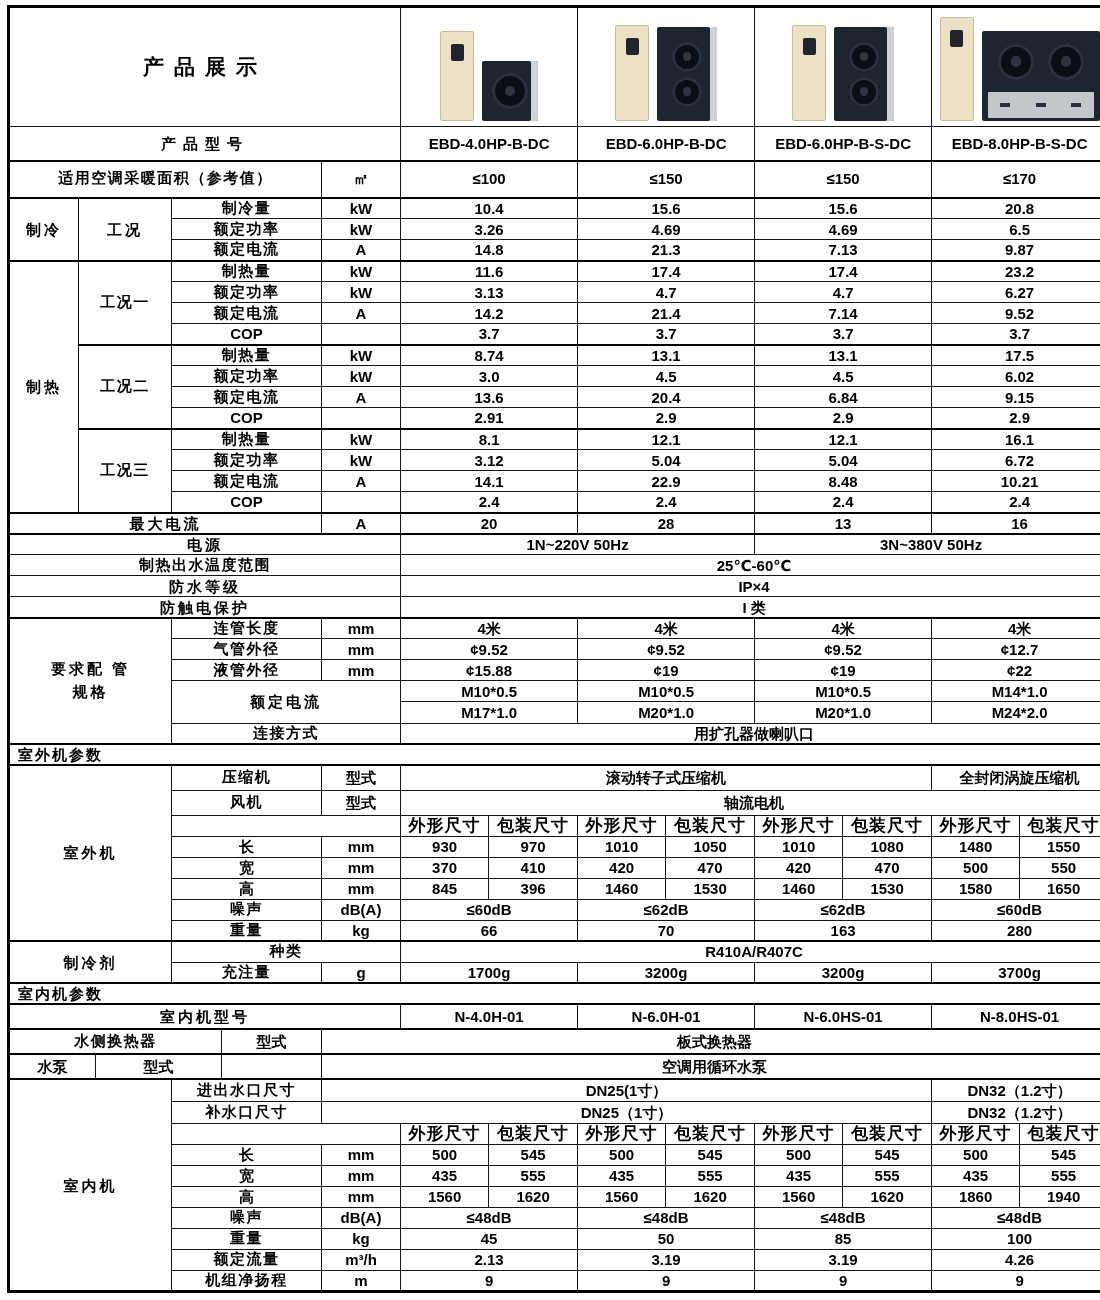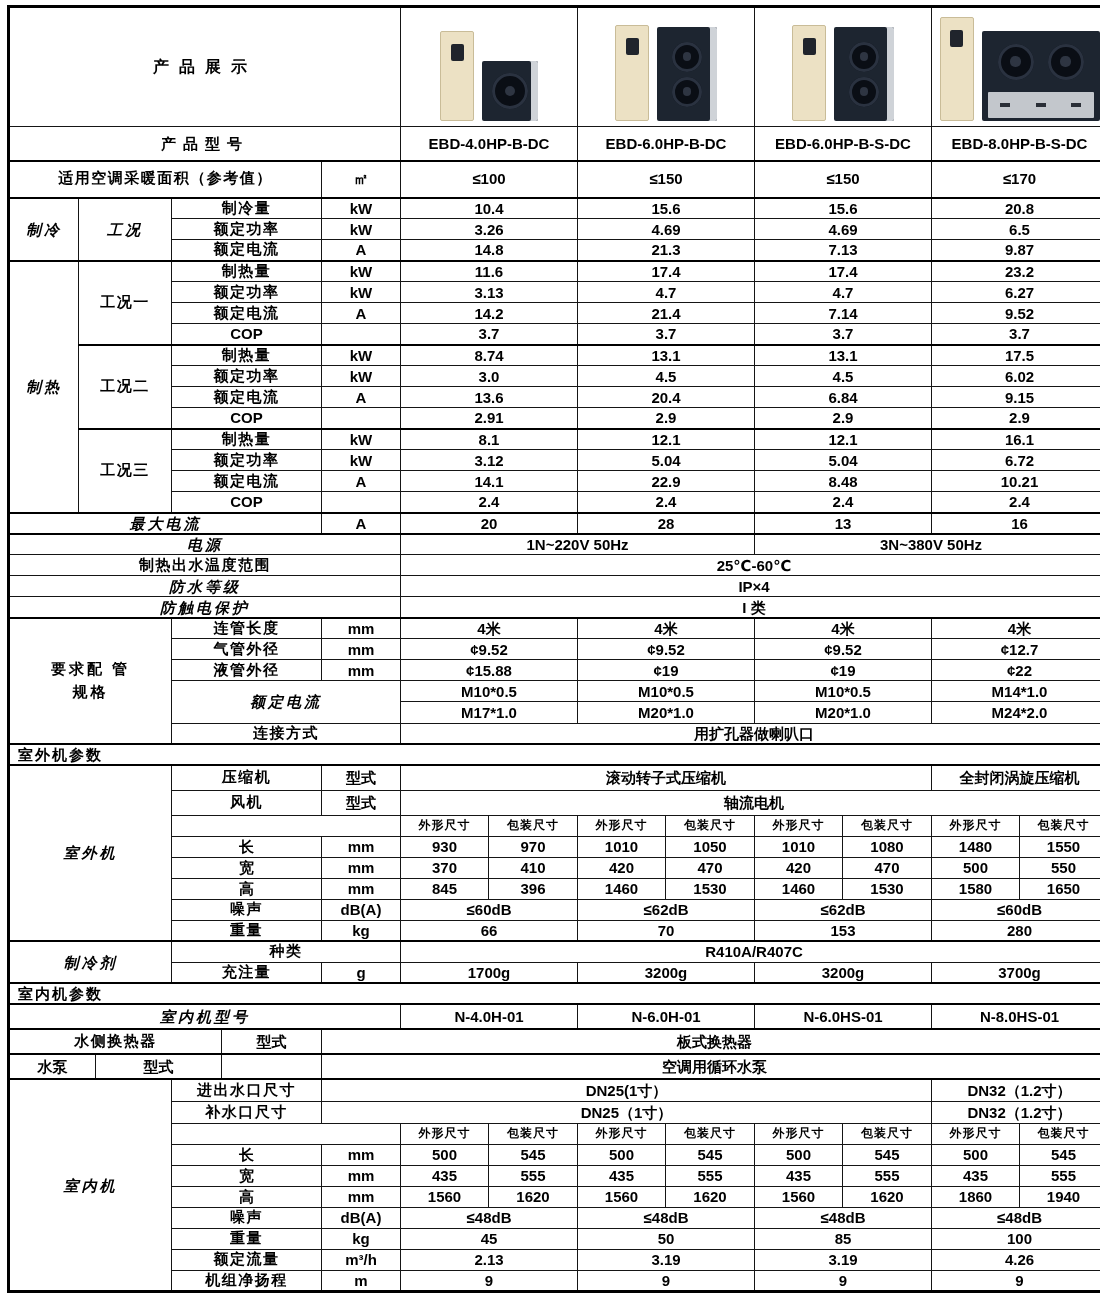--- a/index.html
+++ b/index.html
@@ -7,23 +7,23 @@
        font-family:"Liberation Sans","DejaVu Sans",sans-serif;color:#000;}
   table.spec{border-collapse:collapse;table-layout:fixed;width:1086px;height:1288px;
              border:3px solid #000;background:#fff;}
   td{border:1px solid #151515;text-align:center;vertical-align:middle;
      font-weight:700;font-size:15px;padding:0 2px;overflow:hidden;white-space:nowrap;line-height:1.15;}
   tr{height:21px;}
   tr.rimg{height:120px;} tr.r34{height:34px;} tr.r37{height:37px;}
   tr.r25{height:25px;} tr.r22{height:22px;}
   tr.bt2>td{border-top:2.5px solid #000;}
   td.sec{text-align:left;padding-left:8px;letter-spacing:2px;}
-  td.sub{font-size:12px;letter-spacing:1px;padding:0;}
-  .ls6{letter-spacing:7px;margin-left:20px;} .ls3{letter-spacing:3px;font-style:italic;} .ls1{letter-spacing:1.5px;font-family:Liberation Serif, serif;}
-  .big{font-size:16px;letter-spacing:10px;border-radius:25px;}
+  td.sub{font-size:17px;letter-spacing:1px;padding:0;}
+  .ls6{letter-spacing:7px;margin-left:20px;} .ls3{letter-spacing:3px;} .ls1{letter-spacing:1.5px;font-family:Liberation Serif, serif;}
+  .big{font-size:21px;letter-spacing:10px;border-radius:25px;}
   .twoline{line-height:1.5;letter-spacing:3px;border-radius:19px;}
   
   .pimg{display:flex;align-items:flex-end;justify-content:center;gap:8px;height:112px;padding-bottom:4px;}
   .tower{width:32px;background:#ece1c4;border:1px solid #c9bc98;border-radius:2px;}
   .tower .scr{width:13px;height:17px;background:#20242c;margin:12px auto 0;border-radius:2px;}
   .t88{height:88px;} .t94{height:94px;} .t102{height:102px;}
   .unit{background:#1d2530;border-radius:2px;display:flex;align-items:center;justify-content:center;
         box-shadow:inset -7px 0 0 #cfd3d8;}
   .u1{width:56px;height:60px;}
   .u2{width:60px;height:94px;flex-direction:column;gap:5px;}
@@ -397,21 +397,21 @@
   <td colspan="2">≤60dB</td>
   <td colspan="2">≤62dB</td>
   <td colspan="2">≤62dB</td>
   <td colspan="2">≤60dB</td>
 </tr>
 <tr>
   <td colspan="2" class="ls1">重量</td>
   <td>kg</td>
   <td colspan="2">66</td>
   <td colspan="2">70</td>
-  <td colspan="2">153</td>
+  <td colspan="2">163</td>
   <td colspan="2">280</td>
 </tr>
 
 <tr class="bt2">
   <td colspan="3" rowspan="2" class="ls3">制冷剂</td>
   <td colspan="3" class="ls1">种类</td>
   <td colspan="8">R410A/R407C</td>
 </tr>
 <tr>
   <td colspan="2" class="ls1">充注量</td>

